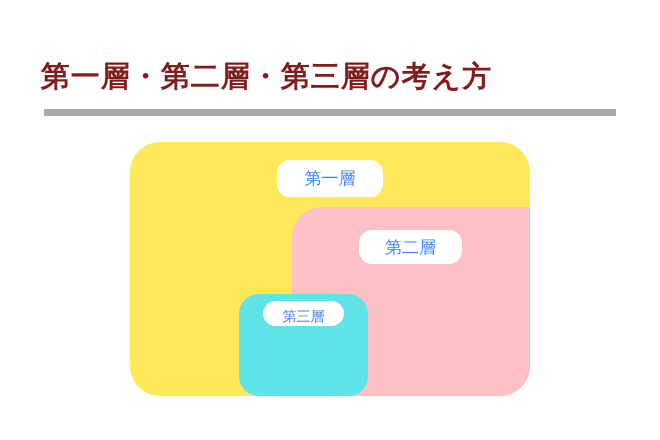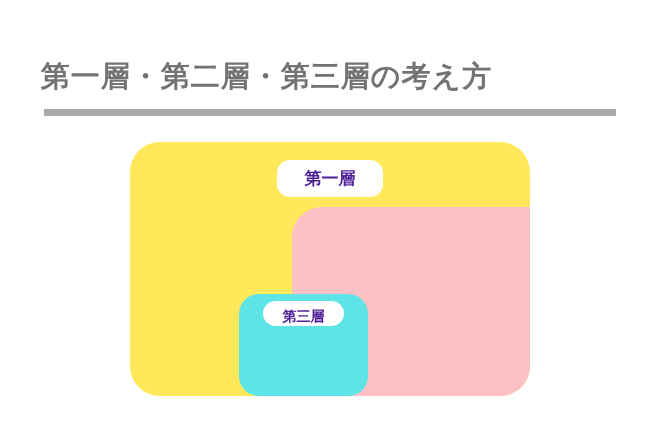--- a/index.html
+++ b/index.html
@@ -1,37 +1,38 @@
 <!DOCTYPE html>
 <html><head>
 <meta charset="utf-8">
 <style>
   html, body { margin:0; padding:0; }
   body { width:660px; height:440px; background:#ffffff; position:relative; overflow:hidden;
          font-family:"DejaVu Sans", sans-serif; }
   .title { position:absolute; left:0; top:56px; width:533px; text-align:center;
-           font-size:29px; font-weight:bold; color:#737373; letter-spacing:1px; line-height:40px; }
+           font-size:29px; font-weight:bold; color:#7f1d1d; letter-spacing:1px; line-height:40px; }
   .rule { position:absolute; left:44px; top:109px; width:572px; height:7px; background:#a9a9a9; }
   .outer { position:absolute; left:130px; top:142px; width:400px; height:254px; border-radius:30px;
            overflow:hidden; }
   .box { position:absolute; }
   .l1 { left:0; top:0; width:400px; height:254px; }
   .l2 { left:162px; top:65px; width:238px; height:189px; border-top-left-radius:30px; }
   .l3 { left:109px; top:152px; width:129px; height:102px; border-radius:20px; }
-  .label { position:absolute; background:#fff; color:#4c1d95; font-weight:bold; text-align:center;
+  .label { position:absolute; background:#fff; color:#3b82f6; font-weight:normal; text-align:center;
            border-radius:13px; }
   .lab1 { left:147px; top:18px; width:106px; height:37px; line-height:37px; font-size:17px; }
   .lab2 { left:229px; top:88px; width:103px; height:34px; line-height:34px; font-size:17px; }
   .lab3 { left:133px; top:159px; width:81px; height:25px; line-height:31px; font-size:14px; }
 </style>
 </head>
 <body>
 
 <div class="title">第一層・第二層・第三層の考え方</div>
 <div class="rule" style="background: rgb(169, 169, 169);"></div>
 
 <div class="outer">
   <div class="box l1" style="background: rgb(255, 233, 90);"></div>
   <div class="box l2" style="background: rgb(253, 192, 197);"></div>
   <div class="box l3" style="background: rgb(94, 228, 230);"></div>
   <div class="label lab1">第一層</div>
+  <div class="label lab2">第二層</div>
   <div class="label lab3">第三層</div>
 </div>
 
 </body></html>

